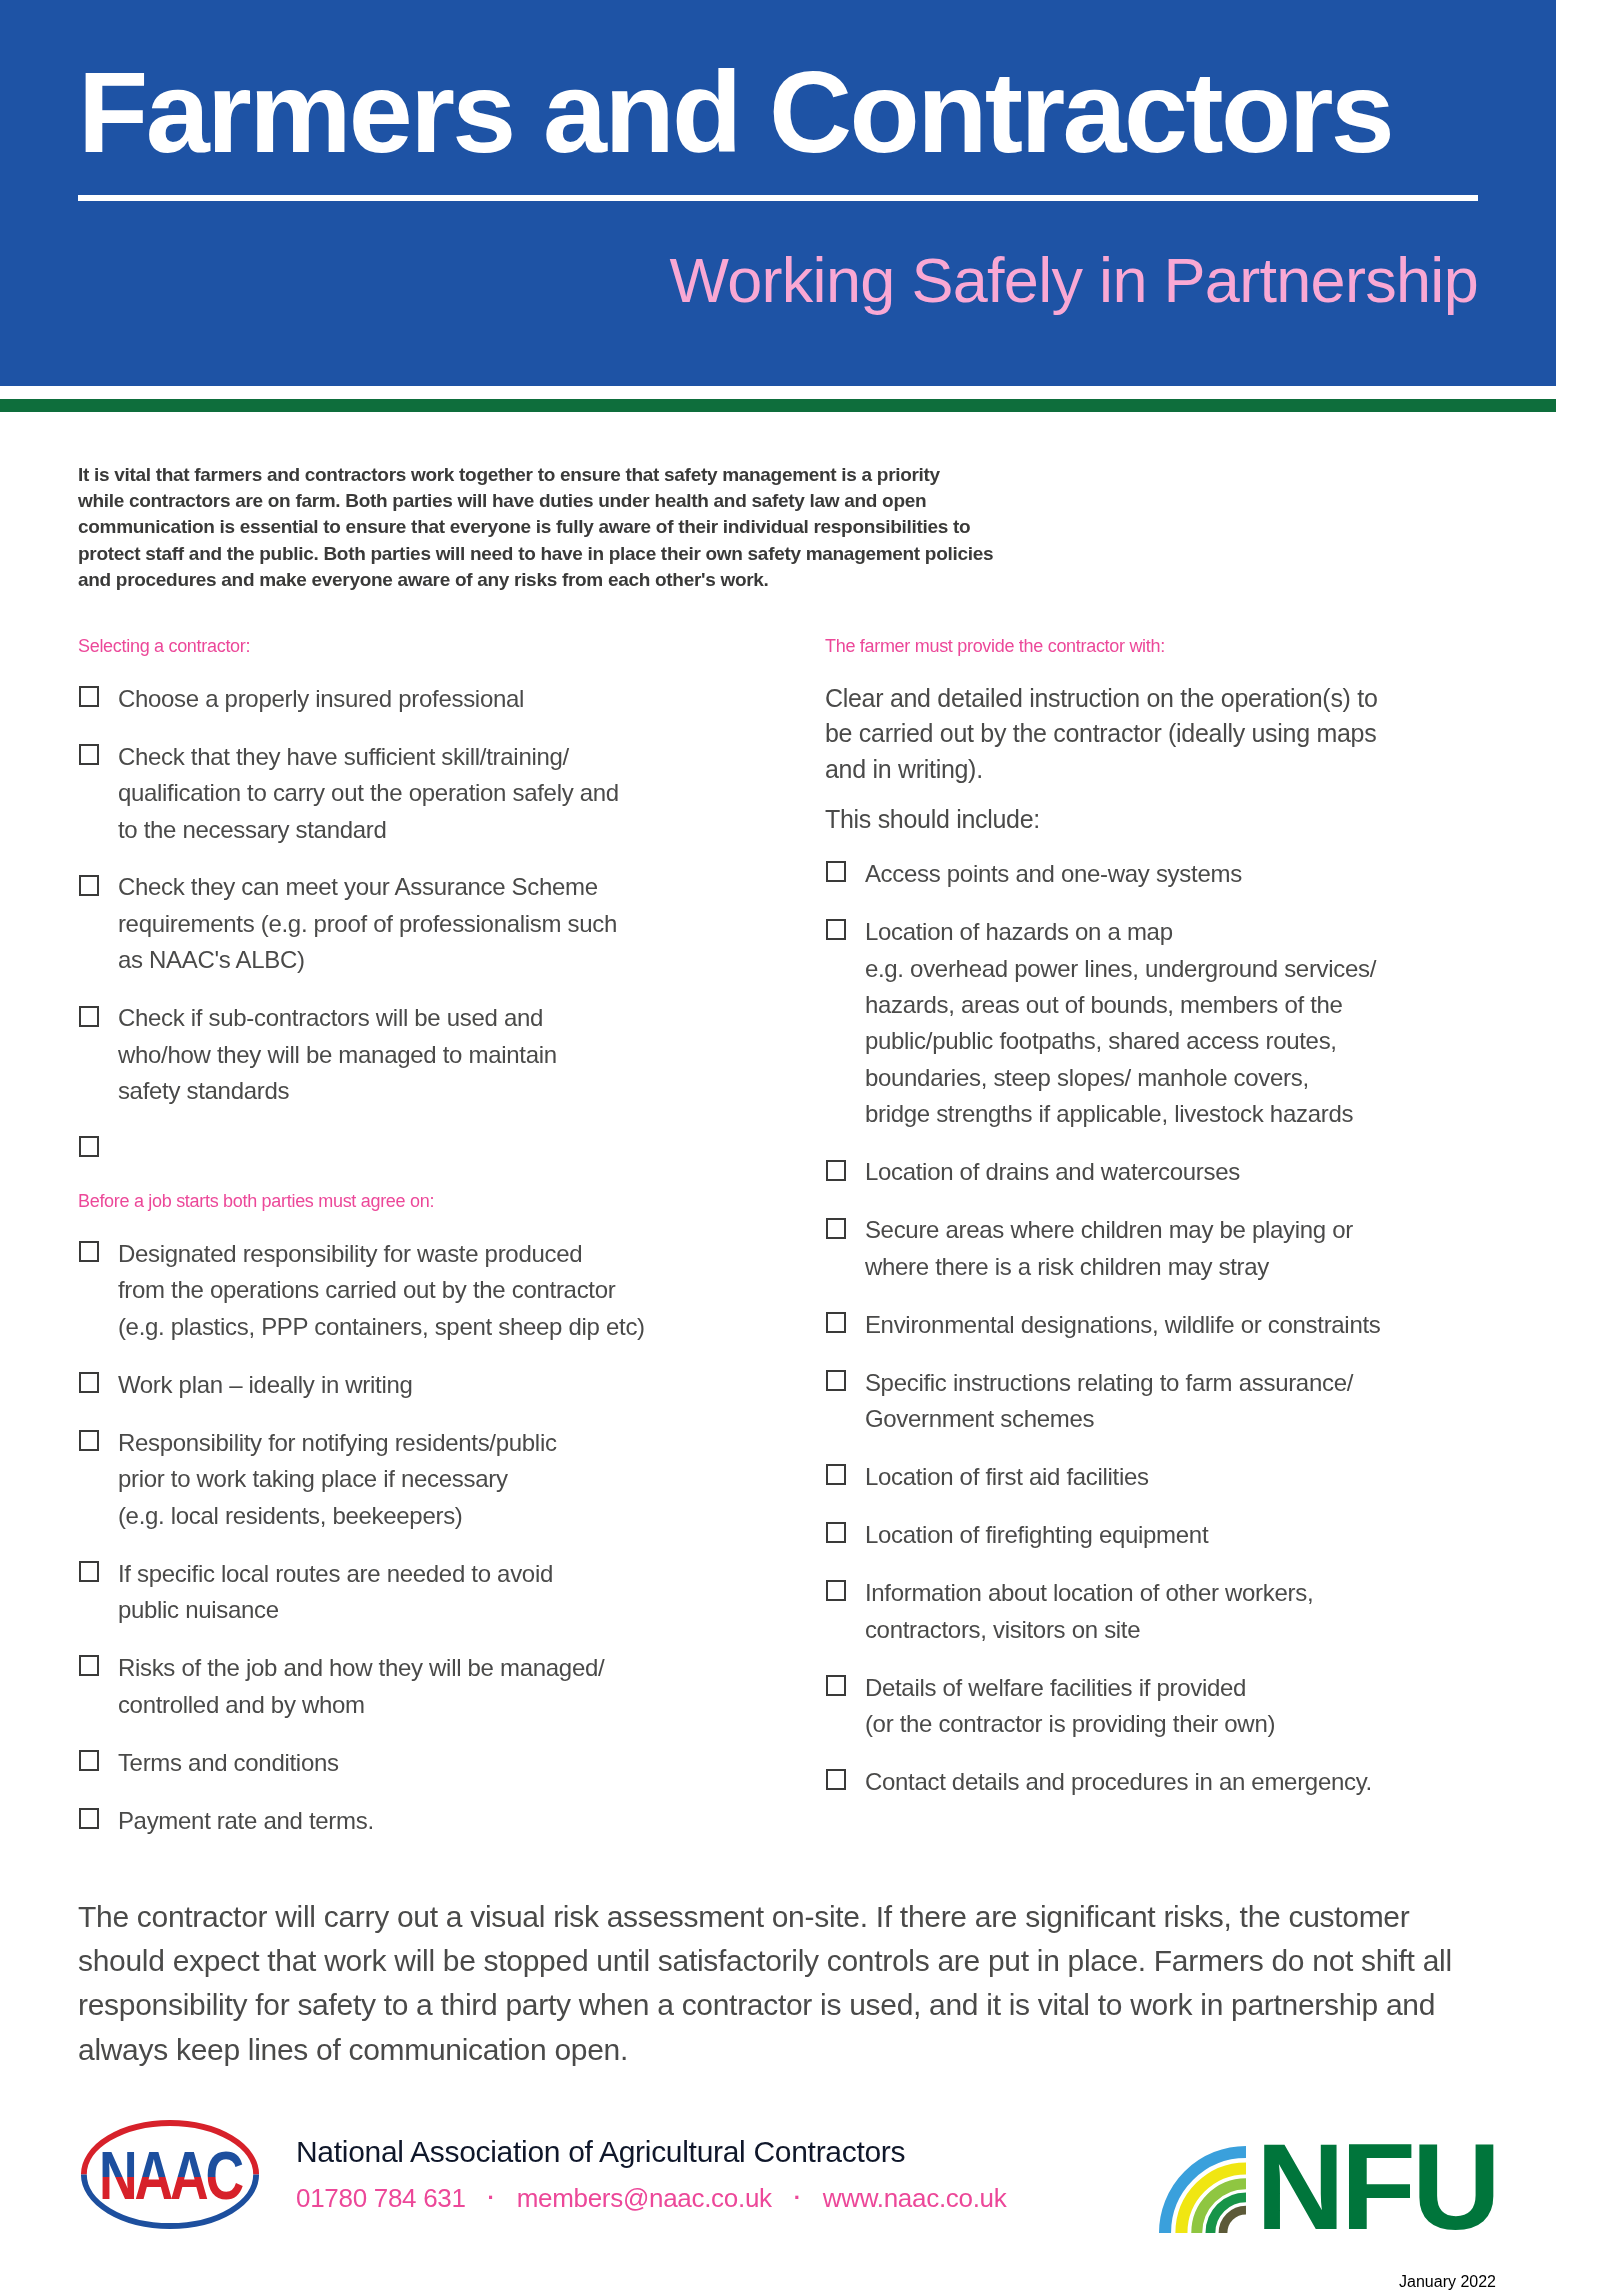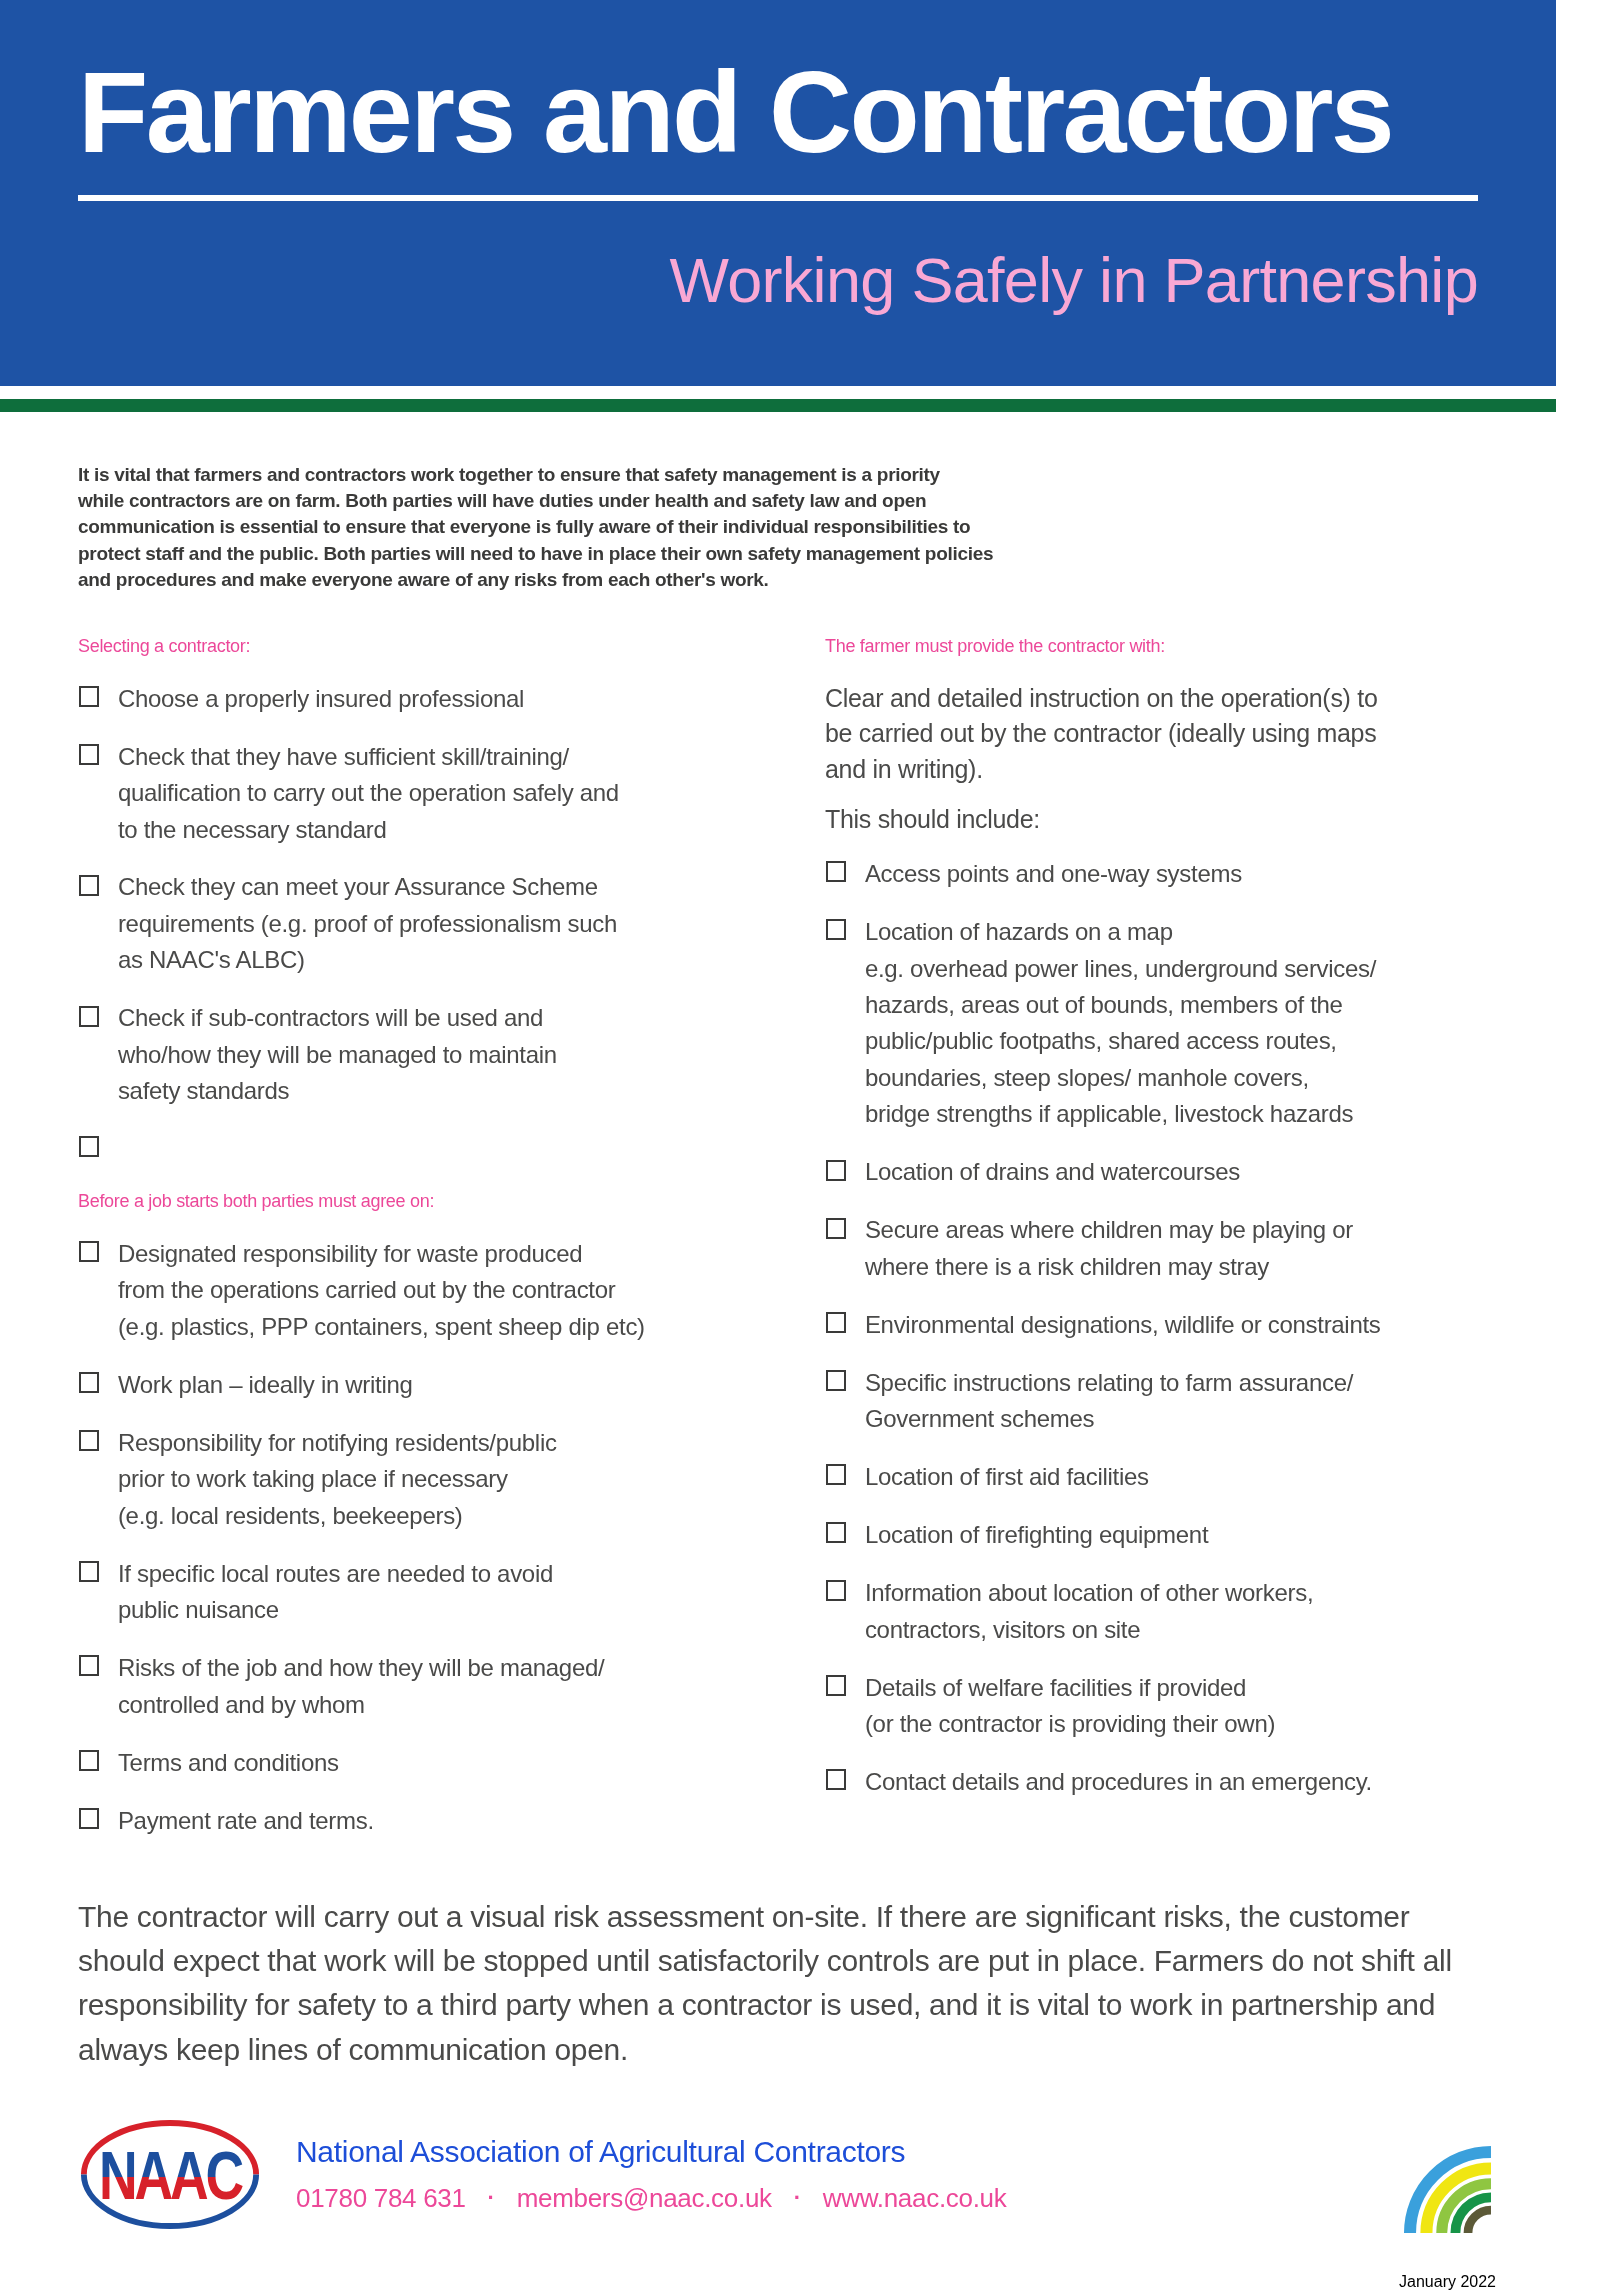--- a/index.html
+++ b/index.html
@@ -118,21 +118,21 @@
   .footer {
     position:absolute;
     left:78px; right:59px;
     top:2116px;
     display:flex;
     align-items:center;
   }
   .naac-logo { width:184px; height:115px; flex:none; }
   .naac-text { margin-left:34px; }
   .naac-org {
-    color:#1d4ed8;
+    color:#0f172a;
     font-size:30px;
     font-weight:normal;
     letter-spacing:-0.3px;
     margin-bottom:14.3px;
   }
   .naac-contact {
     color:#ec4899;
     font-size:26px;
     letter-spacing:-0.3px;
     display:flex;
@@ -364,19 +364,20 @@
     <div class="footer-spacer"></div>
 
     <div class="nfu-logo">
       <svg class="nfu-arcs" viewBox="0 0 170 170" xmlns="http://www.w3.org/2000/svg">
         <path d="M 11 170 A 148 148 0 0 1 159 22" fill="none" stroke="#3aa0dc" stroke-width="22"></path>
         <path d="M 41 170 A 118 118 0 0 1 159 52" fill="none" stroke="#f0e612" stroke-width="22"></path>
         <path d="M 69 170 A 90 90 0 0 1 159 80" fill="none" stroke="#8fc641" stroke-width="20"></path>
         <path d="M 94 170 A 65 65 0 0 1 159 105" fill="none" stroke="#179448" stroke-width="18"></path>
         <path d="M 117 170 A 42 42 0 0 1 159 128" fill="none" stroke="#5c5a38" stroke-width="16"></path>
       </svg>
+      <div class="nfu-word">NFU</div>
     </div>
   </div>
 
   <div class="date-line">January 2022</div>
 
 </div>
 
 
 </body></html>

